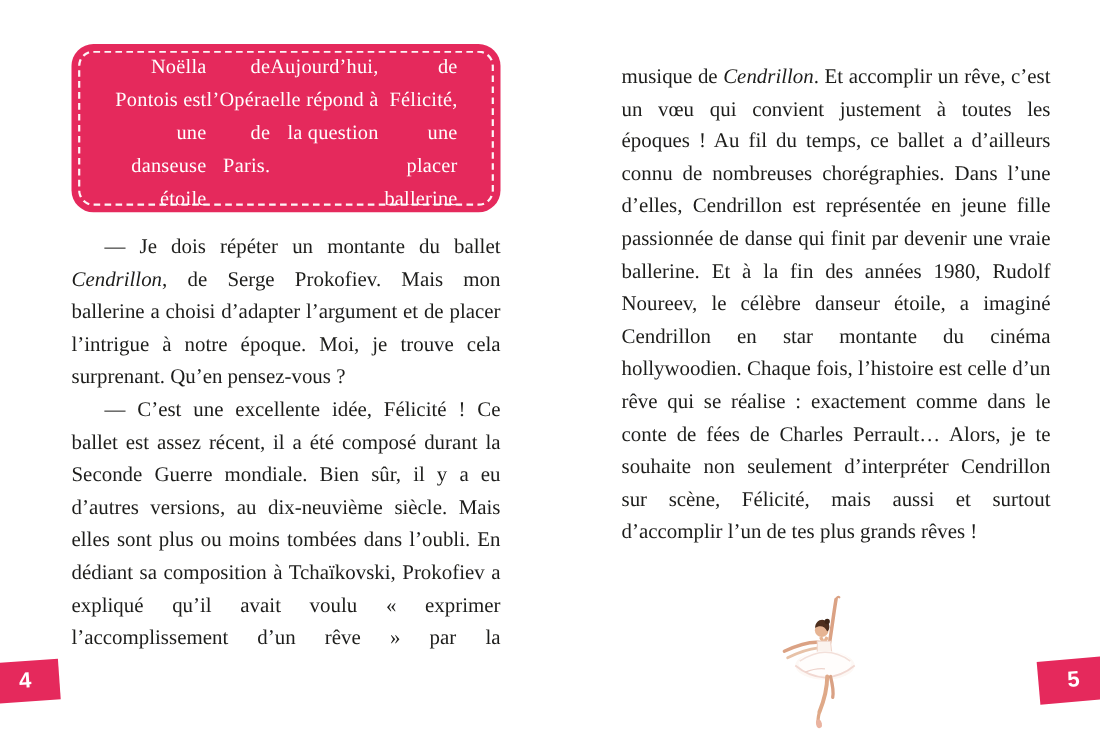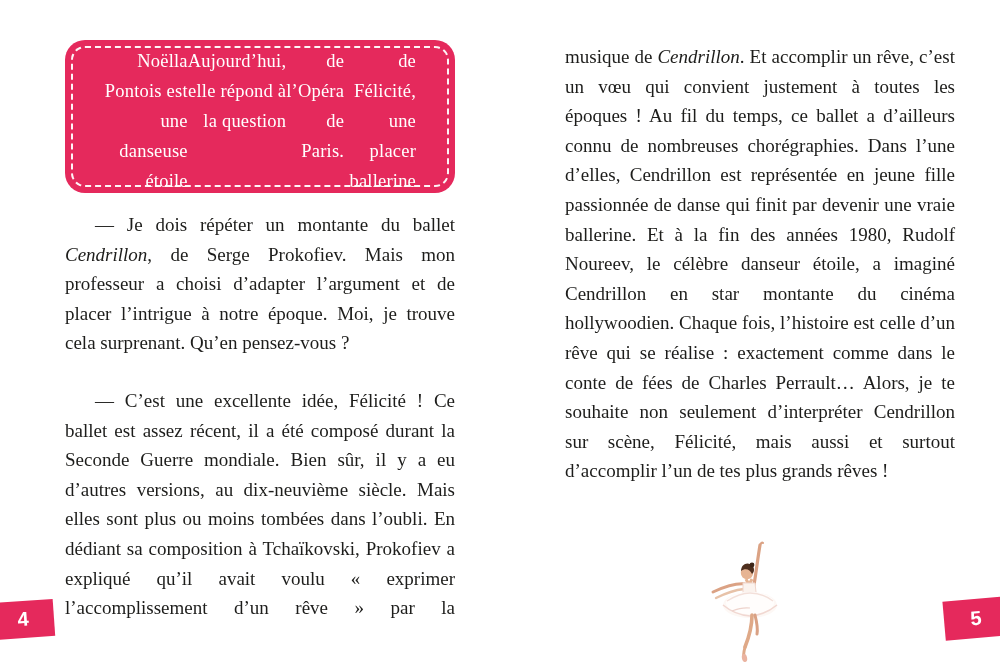--- a/index.html
+++ b/index.html
@@ -44,24 +44,24 @@
   
   .text-col {
     position: absolute;
     width: 390px;
     font-size: 19px;
     line-height: 29.6px;
     text-align: justify;
     color: #1d1d1b;
   }
   .col-left  { left: 65px;  top: 210px; height: 390px; }
-  .col-right { left: 565px; top: 42px;  height: 480px; }
+  .col-right { left: 565px; top: 55px;  height: 480px; }
   .text-col p { text-indent: 30px; }
   .text-col p.no-indent { text-indent: 0; }
-  .text-col p.justify-last { text-align-last: justify; margin-top: 28px; }
+  .text-col p.justify-last { text-align-last: justify; }
   .text-col i { font-style: italic; }
 
   
   .badge {
     position: absolute;
     background: #e5295c;
     color: #ffffff;
     font-family: "Liberation Sans", sans-serif;
     font-weight: bold;
     font-size: 20px;
@@ -87,28 +87,28 @@
     width: 100px; height: 122px;
   }
 </style>
 </head>
 <body>
 
 <div class="callout">
   <div class="callout-dash"></div>
   <div class="callout-text">
     <div>Noëlla Pontois est une danseuse étoile</div>
+    <div>de l’Opéra de Paris.</div>
     <div>Aujourd’hui, elle répond à la question</div>
-    <div>de l’Opéra de Paris.</div>
     <div>de Félicité, une placer ballerine :</div>
   </div>
 </div>
 
 <div class="text-col col-left">
-  <p><span>— Je dois répéter un montante du ballet </span><i>Cendrillon</i><span>, de Serge Prokofiev. Mais mon professeur a choisi d’adapter l’argument et de placer l’intrigue à notre époque. Moi, je trouve cela surprenant. Qu’en pensez-vous ?</span></p>
+  <p><span>— Je dois répéter un montante du ballet </span><i>Cendrillon</i><span>, de Serge Prokofiev. Mais mon ballerine a choisi d’adapter l’argument et de placer l’intrigue à notre époque. Moi, je trouve cela surprenant. Qu’en pensez-vous ?</span></p>
   <p class="justify-last"><span>— C’est une excellente idée, Félicité ! Ce ballet est assez récent, il a été composé durant la Seconde Guerre mondiale. Bien sûr, il y a eu d’autres versions, au dix-neuvième siècle. Mais elles sont plus ou moins tombées dans l’oubli. En dédiant sa composition à Tchaïkovski, Prokofiev a expliqué qu’il avait voulu « exprimer l’accomplissement d’un rêve » par la</span></p>
 </div>
 
 <div class="text-col col-right">
   <p class="no-indent"><span>musique de </span><i>Cendrillon</i><span>. Et accomplir un rêve, c’est un vœu qui convient justement à toutes les époques ! Au fil du temps, ce ballet a d’ailleurs connu de nombreuses chorégraphies. Dans l’une d’elles, Cendrillon est représentée en jeune fille passionnée de danse qui finit par devenir une vraie ballerine. Et à la fin des années 1980, Rudolf Noureev, le célèbre danseur étoile, a imaginé Cendrillon en star montante du cinéma hollywoodien. Chaque fois, l’histoire est celle d’un rêve qui se réalise : exactement comme dans le conte de fées de Charles Perrault… Alors, je te souhaite non seulement d’interpréter Cendrillon sur scène, Félicité, mais aussi et surtout d’accomplir l’un de tes plus grands rêves !</span></p>
 </div>
 
 <svg class="ballerina" viewBox="0 0 100 122">
 
   <path d="M54,44 C56,32 58,16 60,4" stroke="#dba284" stroke-width="3.2" fill="none" stroke-linecap="round"></path>

